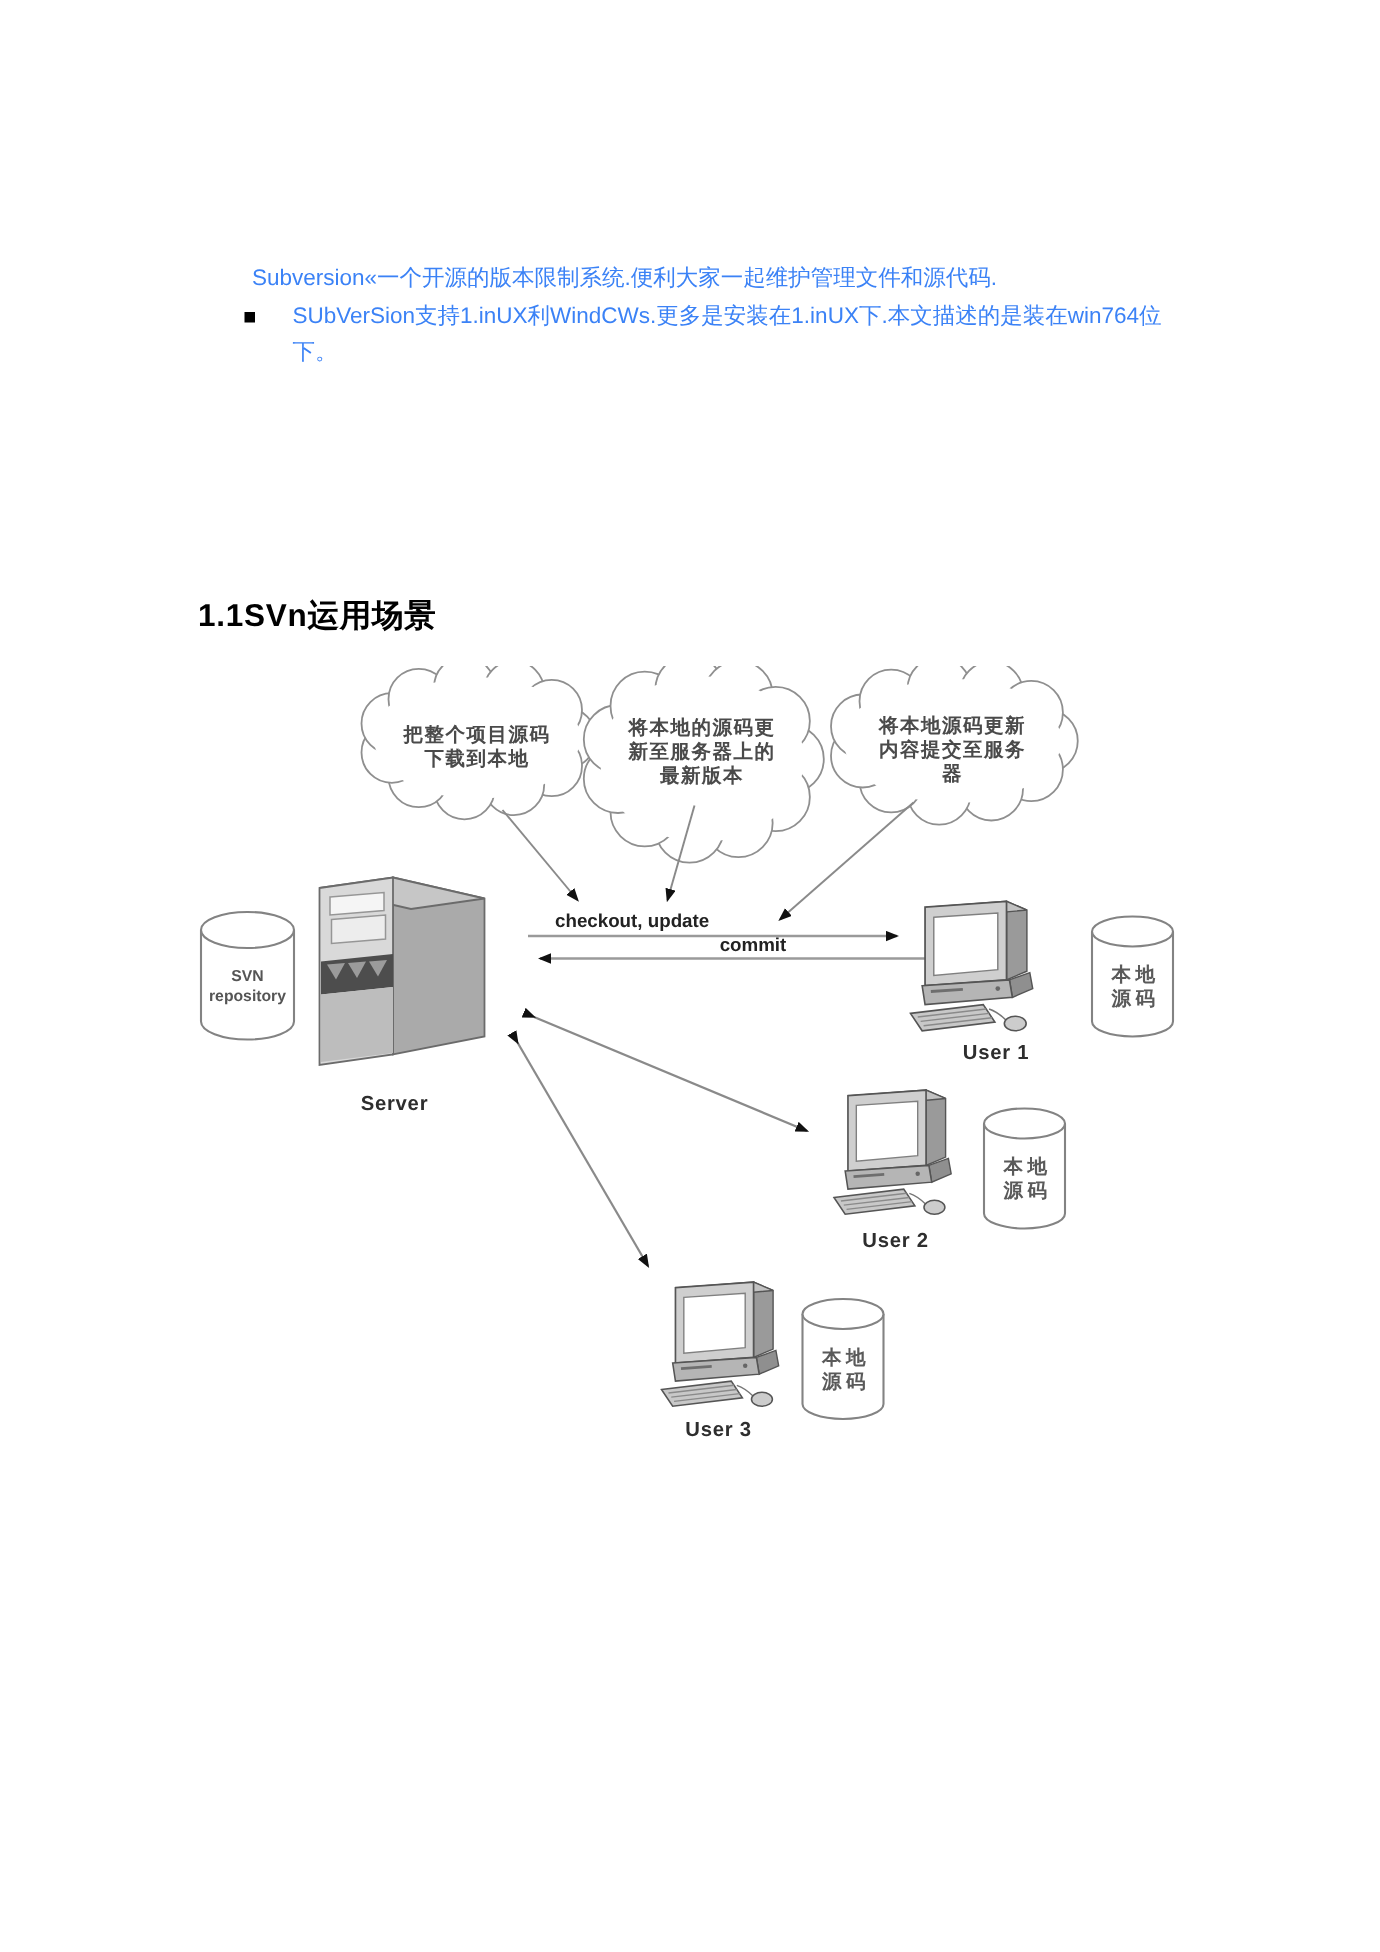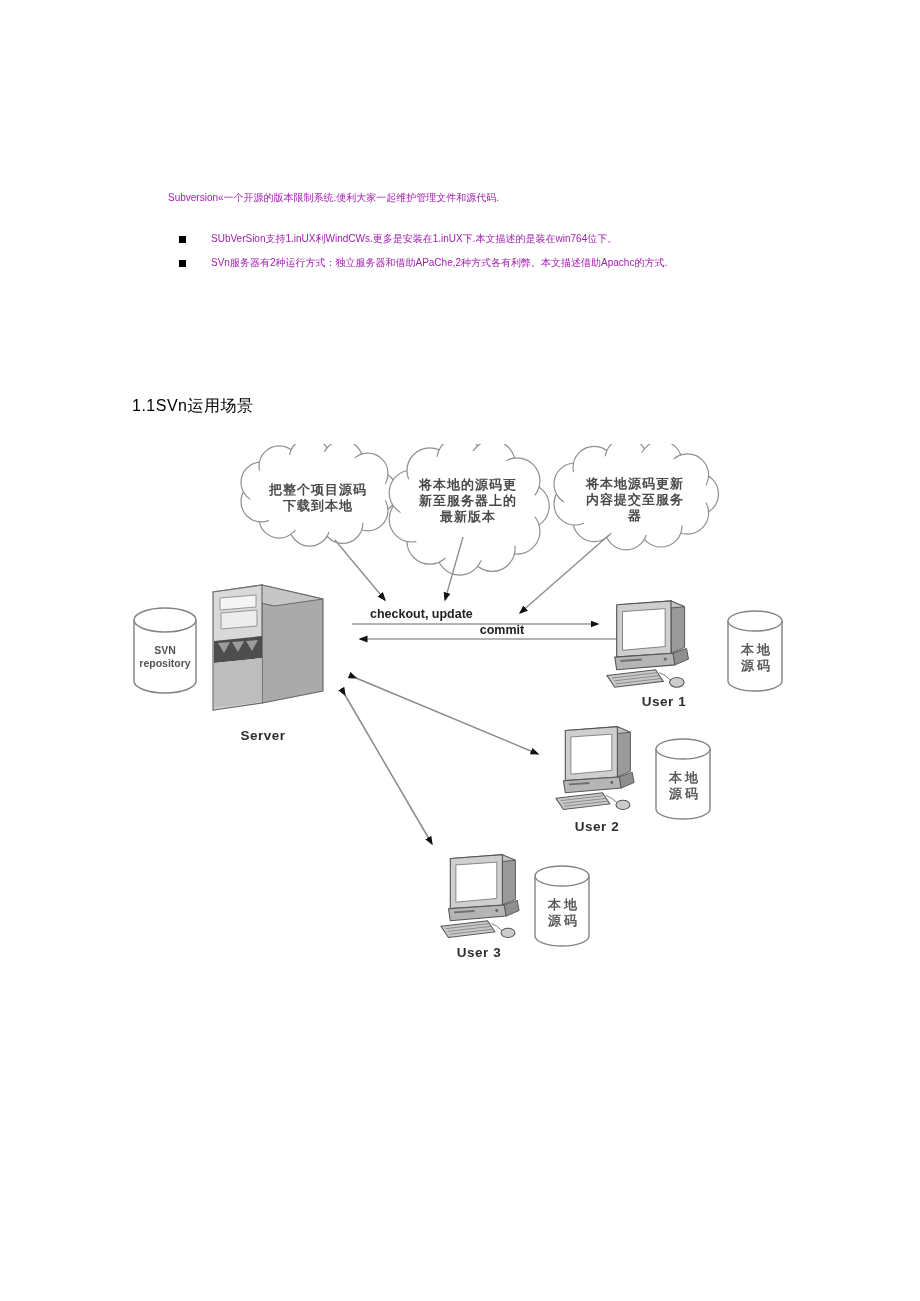--- a/index.html
+++ b/index.html
@@ -2,50 +2,49 @@
 <html><head>
 <meta charset="utf-8">
 <style>
   html,body{margin:0;padding:0;}
   body{
     width:920px;height:1301px;position:relative;background:#ffffff;
     font-family:"Liberation Sans","DejaVu Sans",sans-serif;
     color:#1a1a1a;overflow:hidden;
   }
   .doc-text{
-    position:absolute;left:135px;top:186px;width:660px;
-    font-size:10px;line-height:24.5px;color:#a21caf;
+    position:absolute;left:135px;top:174px;width:660px;
+    font-size:15px;line-height:24.5px;color:#3b82f6;
   }
   .doc-text p{margin:0;}
   p.indent{text-indent:33px;}
-  ul.bullets{list-style:none;margin:16px;padding:0;}
+  ul.bullets{list-style:none;margin:0;padding:0;}
   ul.bullets li{position:relative;padding-left:60px;}
   ul.bullets li::before{
     content:"";position:absolute;left:28px;top:9px;width:7px;height:7px;background:#000;
   }
   h2.sec-heading{
     position:absolute;left:132px;top:396px;margin:0;
-    font-size:16px;font-weight:normal;color:#000;letter-spacing:0.5px;
+    font-size:21px;font-weight:bold;color:#000;letter-spacing:0.5px;
   }
   .diagram{position:absolute;left:130px;top:444px;}
   svg text{font-family:"Liberation Sans","DejaVu Sans",sans-serif;}
   .cloud-text{font-size:13px;font-weight:bold;fill:#4a4a4a;letter-spacing:1px;}
   .flow-label{font-size:12.5px;font-weight:bold;fill:#222;}
   .node-label{font-size:13.5px;font-weight:bold;fill:#2e2e2e;letter-spacing:0.5px;}
   .cyl-label{font-size:13px;font-weight:bold;fill:#5a5a5a;letter-spacing:3px;}
   .repo-label{font-size:10.5px;font-weight:bold;fill:#555;}
 </style>
 </head>
 <body>
 
 <div class="doc-text">
   <p class="indent">Subversion«一个开源的版本限制系统.便利大家一起维护管理文件和源代码.</p>
   <ul class="bullets">
     <li>SUbVerSion支持1.inUX利WindCWs.更多是安装在1.inUX下.本文描述的是装在win764位下。</li>
-    <li>SVn服务器有2种运行方式：独立服务器和借助APaChe,2种方式各有利弊。本文描述借助Apachc的方式.</li>
   </ul>
 </div>
 
 <h2 class="sec-heading">1.1SVn运用场景</h2>
 
 <div class="diagram">
 <svg width="660" height="520" viewBox="0 0 660 520">
   <defs>
     <marker id="ah" markerWidth="9" markerHeight="8" refX="7.5" refY="3.5" orient="auto" markerUnits="userSpaceOnUse">
       <path d="M0,0 L9,3.5 L0,7 Z" fill="#111"></path>

